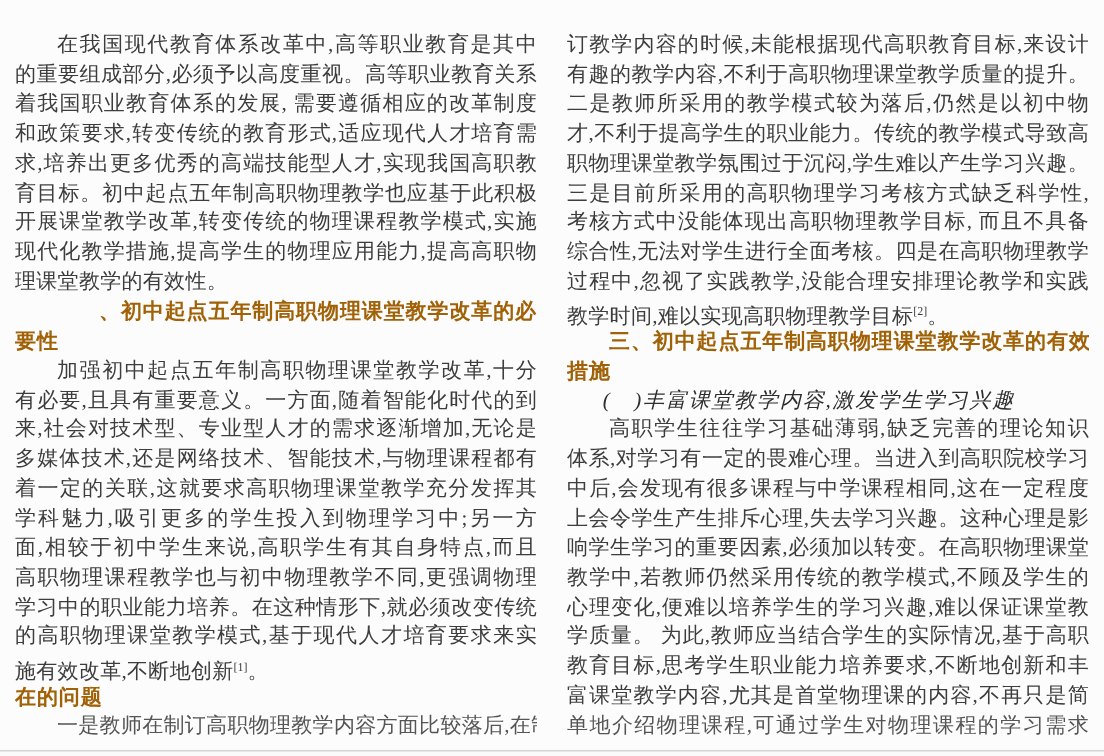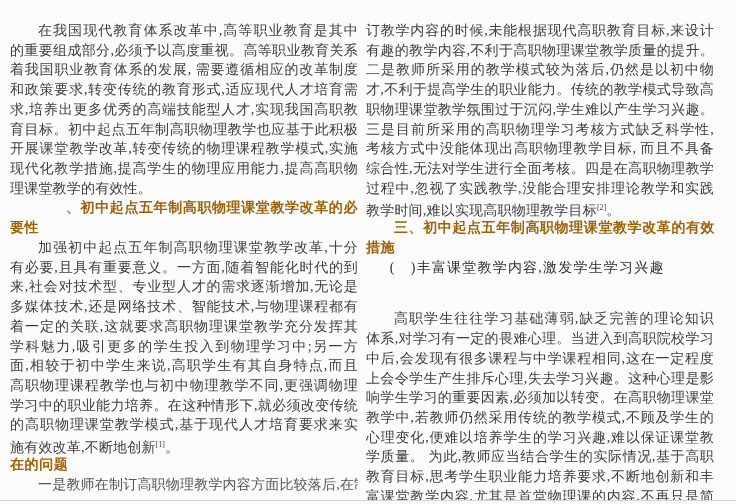--- a/index.html
+++ b/index.html
@@ -11,21 +11,21 @@
     background: #fcfcfc;
   }
   .page {
     position: absolute;
     top: 0; left: 0;
     width: 736px; height: 504px;
     overflow: hidden;
     padding: 21px 10px 0 10px;
     box-sizing: border-box;
     display: flex;
-    gap: 8px;
+    gap: 20px;
     font-family: "Liberation Serif", "DejaVu Serif", serif;
   }
   .col {
     width: 348px;
     overflow: hidden;
   }
   .line {
     font-size: 14px;
     line-height: 19.72px;
     height: 19.72px;
@@ -39,20 +39,21 @@
   .line.flush {
     text-align-last: left;
   }
   .line.heading {
     font-family: "Liberation Sans", "DejaVu Sans", sans-serif;
     font-weight: bold;
     color: #a16207;
     letter-spacing: 0.6px;
   }
   .line.kaiti {
+    font-style: italic;
     color: #2e2e2e;
     letter-spacing: 1.2px;
   }
   .line.clipped {
     color: #555555;
   }
   .cite {
     font-size: 8px;
     vertical-align: 5px;
     letter-spacing: 0;
@@ -105,21 +106,21 @@
       <div class="line body">才,不利于提高学生的职业能力。传统的教学模式导致高</div>
       <div class="line body">职物理课堂教学氛围过于沉闷,学生难以产生学习兴趣。</div>
       <div class="line body">三是目前所采用的高职物理学习考核方式缺乏科学性,</div>
       <div class="line body">考核方式中没能体现出高职物理教学目标, 而且不具备</div>
       <div class="line body">综合性,无法对学生进行全面考核。四是在高职物理教学</div>
       <div class="line body">过程中,忽视了实践教学,没能合理安排理论教学和实践</div>
       <div class="line body flush"><span>教学时间,难以实现高职物理教学目标</span><sup class="cite">[2]</sup><span>。</span></div>
       <div class="line heading" style="padding-left: 2em;">三、初中起点五年制高职物理课堂教学改革的有效</div>
       <div class="line heading flush">措施</div>
       <div class="line kaiti flush" style="padding-left: 1.7em;">(　)丰富课堂教学内容,激发学生学习兴趣</div>
-      <div class="line body" style="padding-left: 2em; margin-top: 32px;">高职学生往往学习基础薄弱,缺乏完善的理论知识</div>
+      <div class="line body" style="padding-left: 2em;">高职学生往往学习基础薄弱,缺乏完善的理论知识</div>
       <div class="line body">体系,对学习有一定的畏难心理。当进入到高职院校学习</div>
       <div class="line body">中后,会发现有很多课程与中学课程相同,这在一定程度</div>
       <div class="line body">上会令学生产生排斥心理,失去学习兴趣。这种心理是影</div>
       <div class="line body">响学生学习的重要因素,必须加以转变。在高职物理课堂</div>
       <div class="line body">教学中,若教师仍然采用传统的教学模式,不顾及学生的</div>
       <div class="line body">心理变化,便难以培养学生的学习兴趣,难以保证课堂教</div>
       <div class="line body">学质量。 为此,教师应当结合学生的实际情况,基于高职</div>
       <div class="line body">教育目标,思考学生职业能力培养要求,不断地创新和丰</div>
       <div class="line body">富课堂教学内容,尤其是首堂物理课的内容,不再只是简</div>
       <div class="line clipped">单地介绍物理课程,可通过学生对物理课程的学习需求</div>

